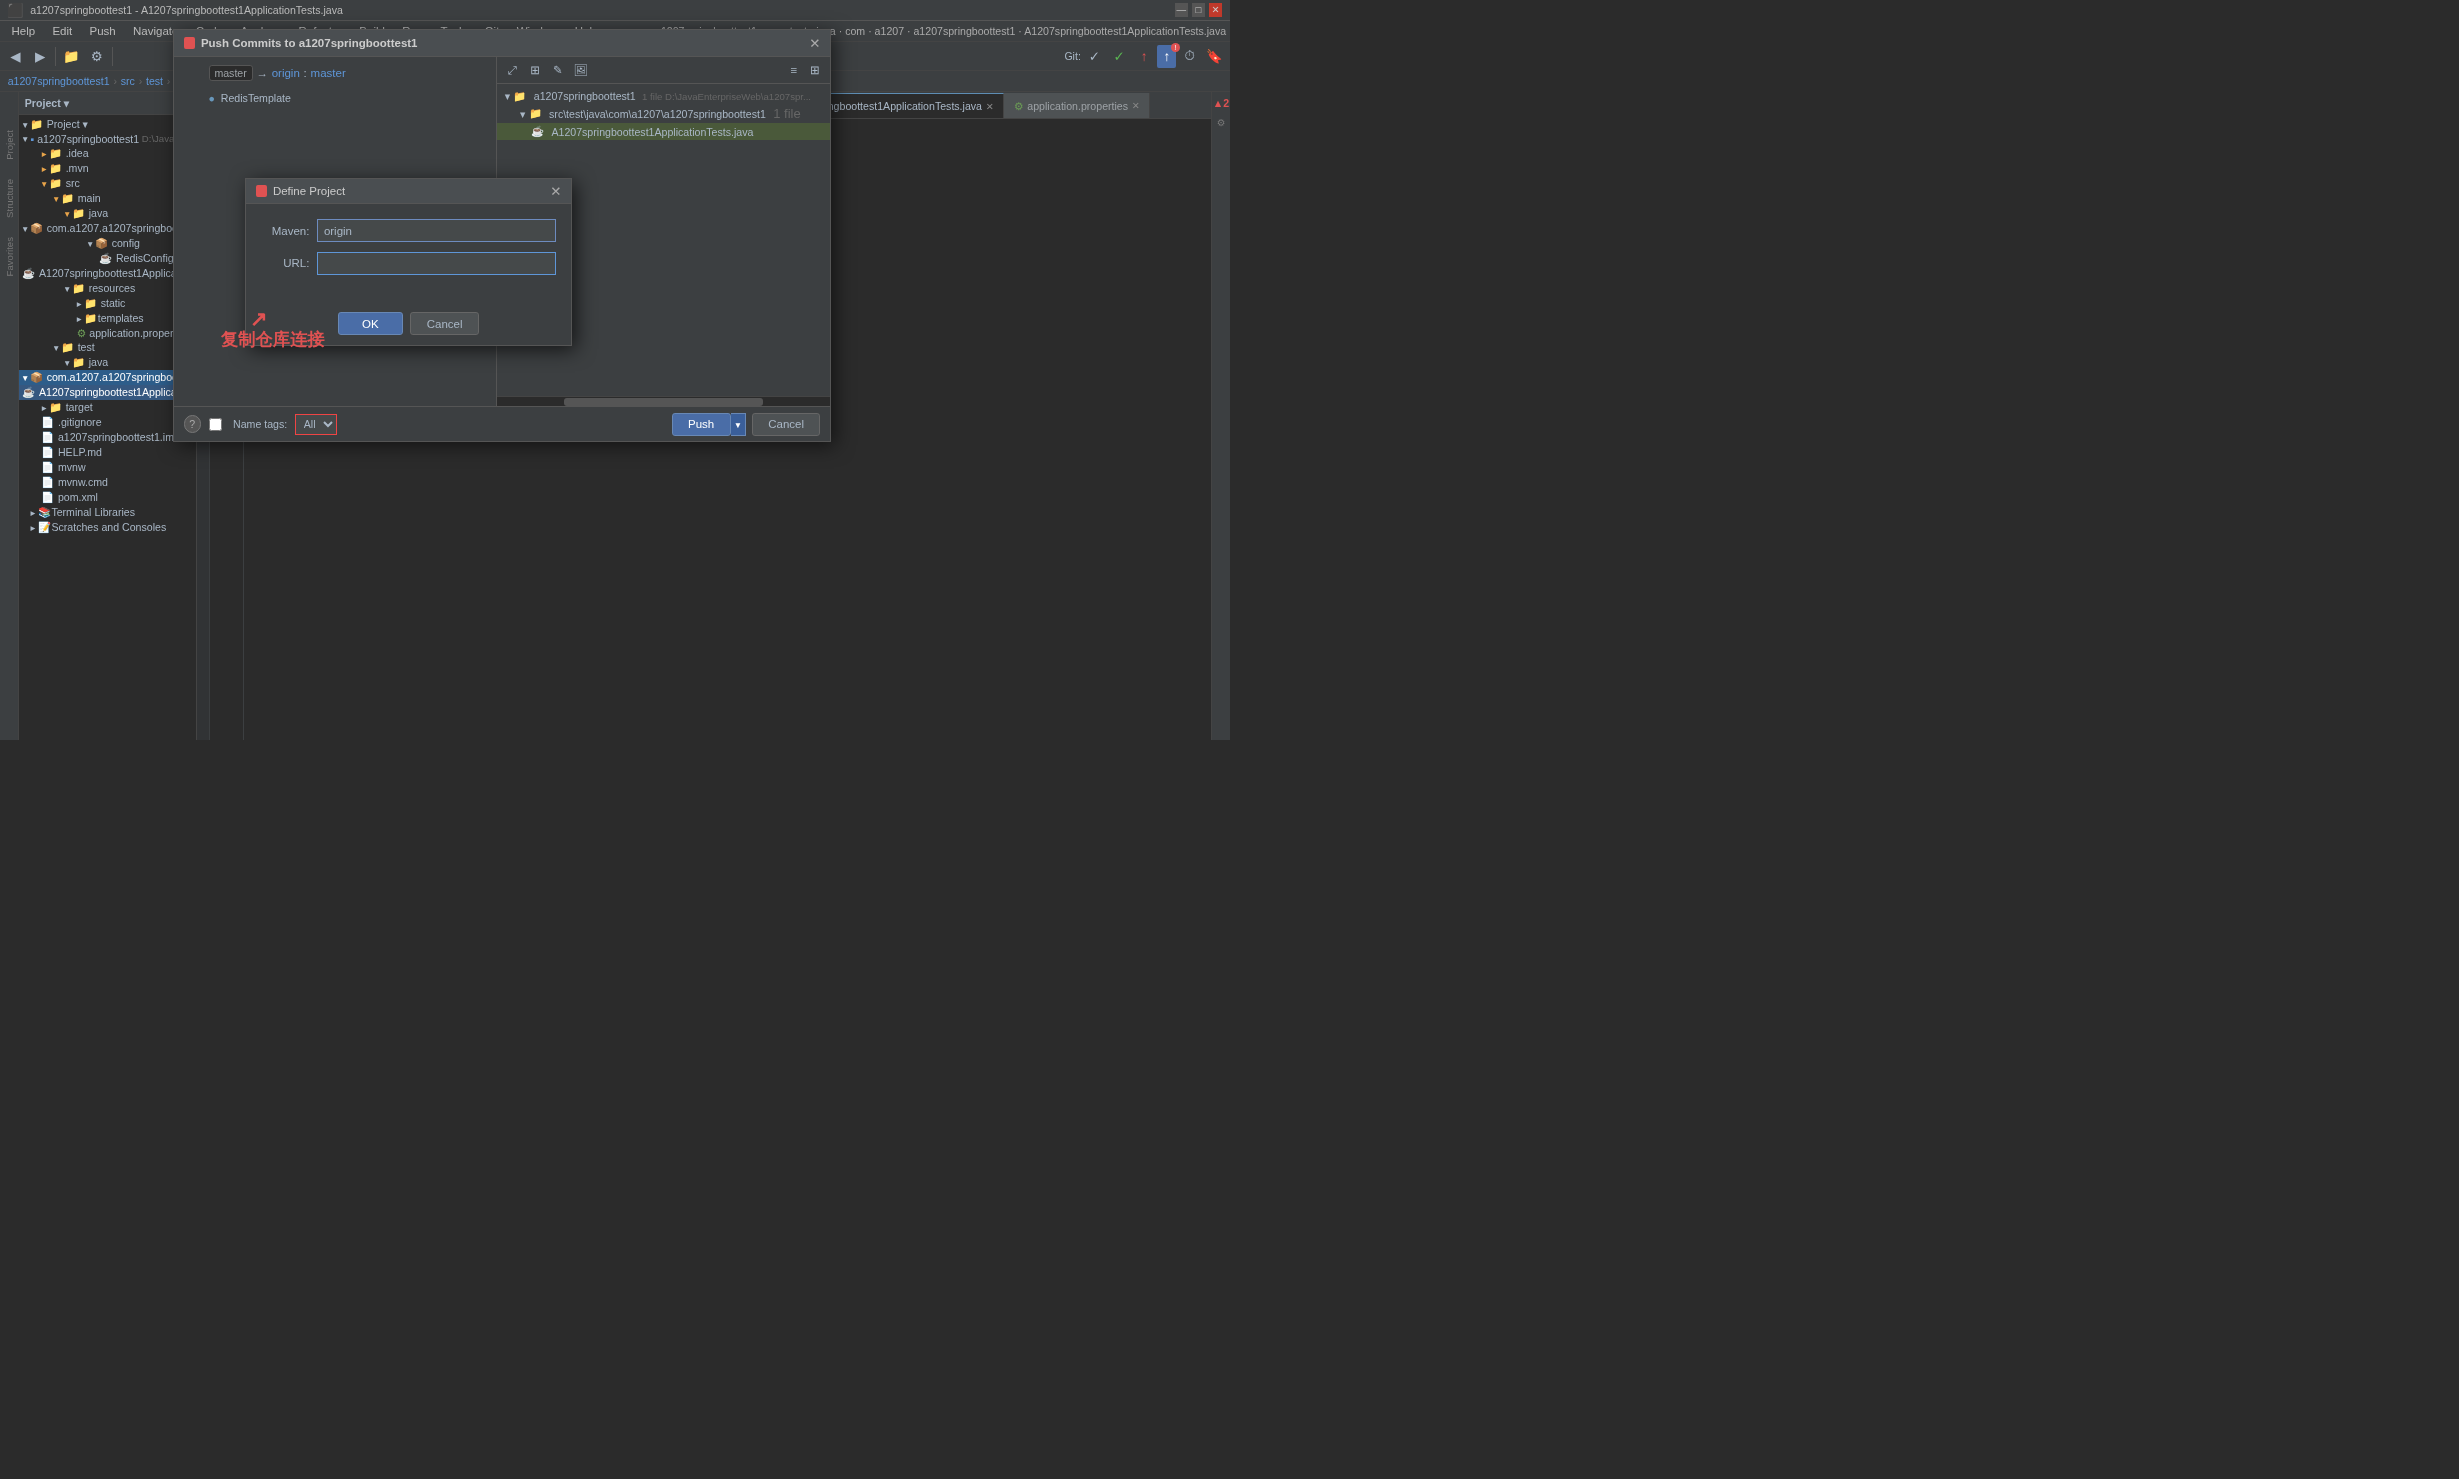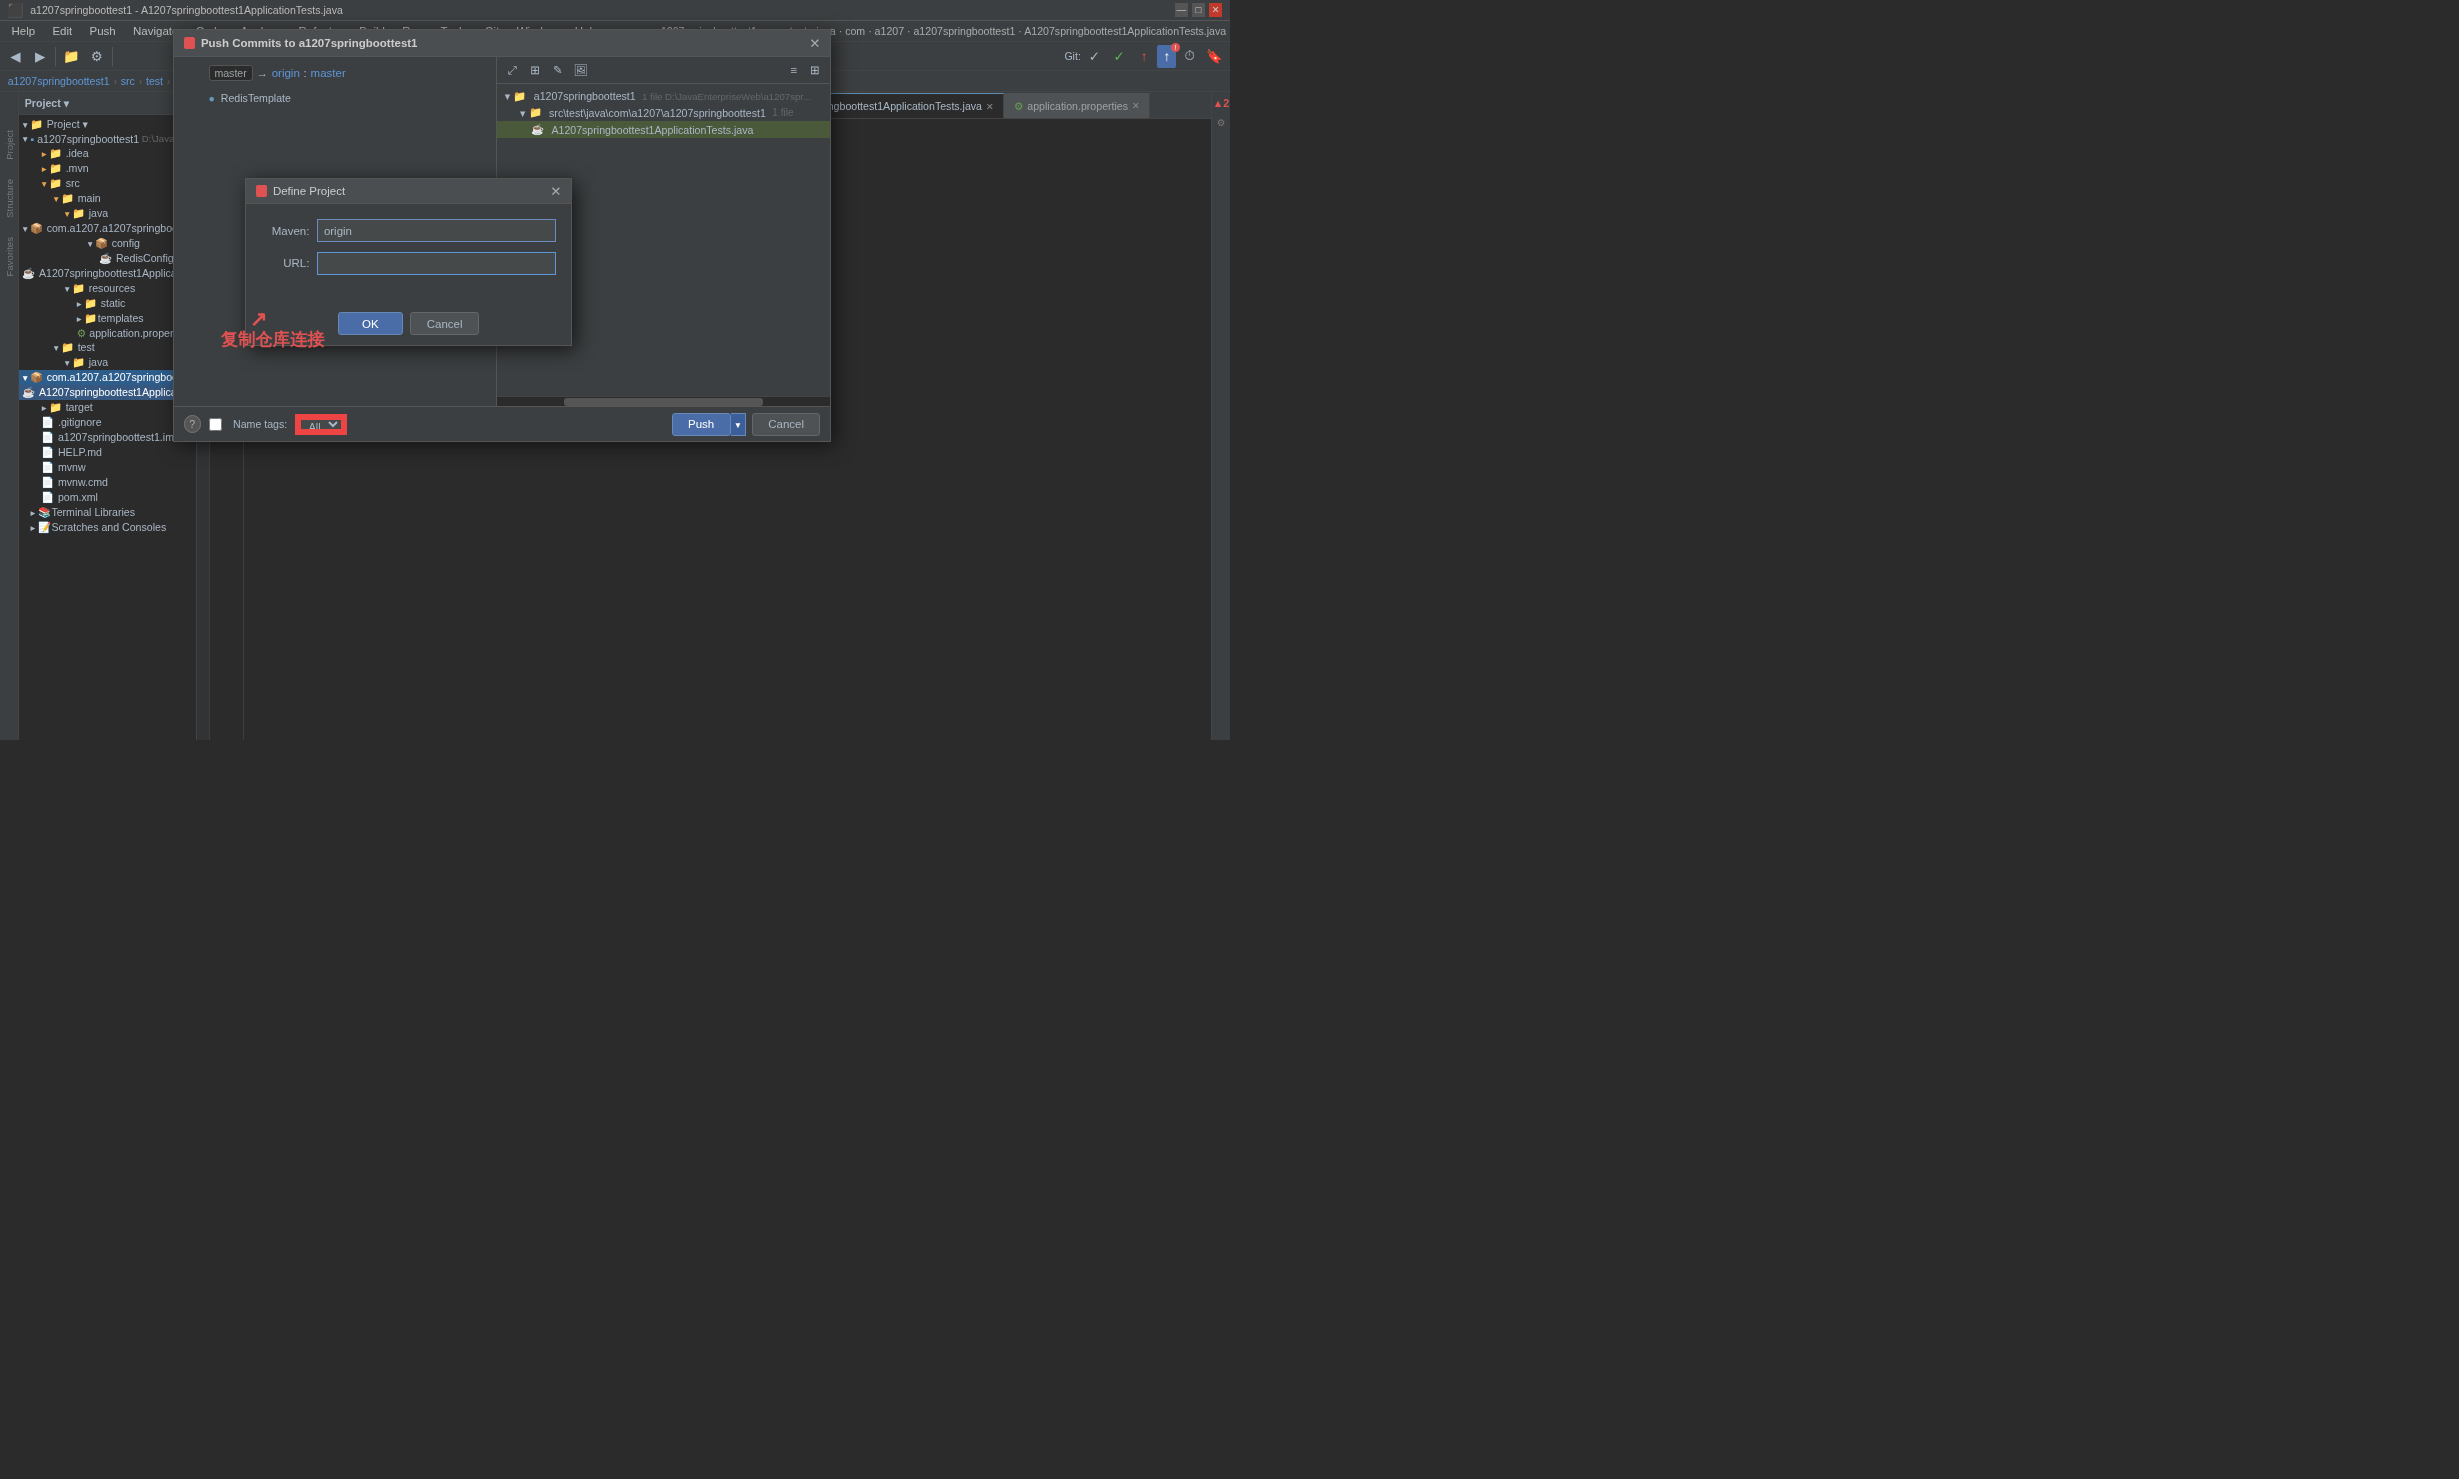--- a/index.html
+++ b/index.html
@@ -450,21 +450,21 @@
       border-left: none;
       color: white;
       font-size: 9.6px;
       cursor: pointer;
     }
     .push-checkbox { margin-right: 3.8px; }
     .push-tags-label { color: #a9b7c6; font-size: 10.6px; }
     .push-tags-select {
       height: 21px;
       background: #45494a;
-      border: 6px solid #ef4444;
+      border: 1px solid #ef4444;
       color: #a9b7c6;
       font-size: 10.6px;
       padding: 0 3.8px;
     }
     .push-help-btn {
       width: 17.3px; height: 17.3px;
       border-radius: 50%;
       background: #555;
       border: 1px solid #777;
       color: #aaa;
@@ -981,21 +981,21 @@
             <span>▾</span>
             <span style="color:#e8a44a;">📁</span>
             <span>&nbsp;a1207springboottest1</span>
             <span style="color:#666;font-size:9.6px;">&nbsp;1 file D:\JavaEnterpriseWeb\a1207spr...</span>
           </div>
           <div class="push-file-item">
             <span style="display:inline-block;width:11.5px;"></span>
             <span>▾</span>
             <span style="color:#6897bb;">📁</span>
             <span>&nbsp;src\test\java\com\a1207\a1207springboottest1</span>
-            <span style="color:#666;font-size:10px;">&nbsp;1 file</span>
+            <span style="color:#666;font-size:13px;">&nbsp;1 file</span>
           </div>
           <div class="push-file-item push-file-highlight">
             <span style="display:inline-block;width:23px;"></span>
             <span style="color:#c77daa;">☕</span>
             <span>&nbsp;A1207springboottest1ApplicationTests.java</span>
           </div>
         </div>
         <div class="scrollbar-area">
           <div class="scrollbar-thumb"></div>
         </div>

